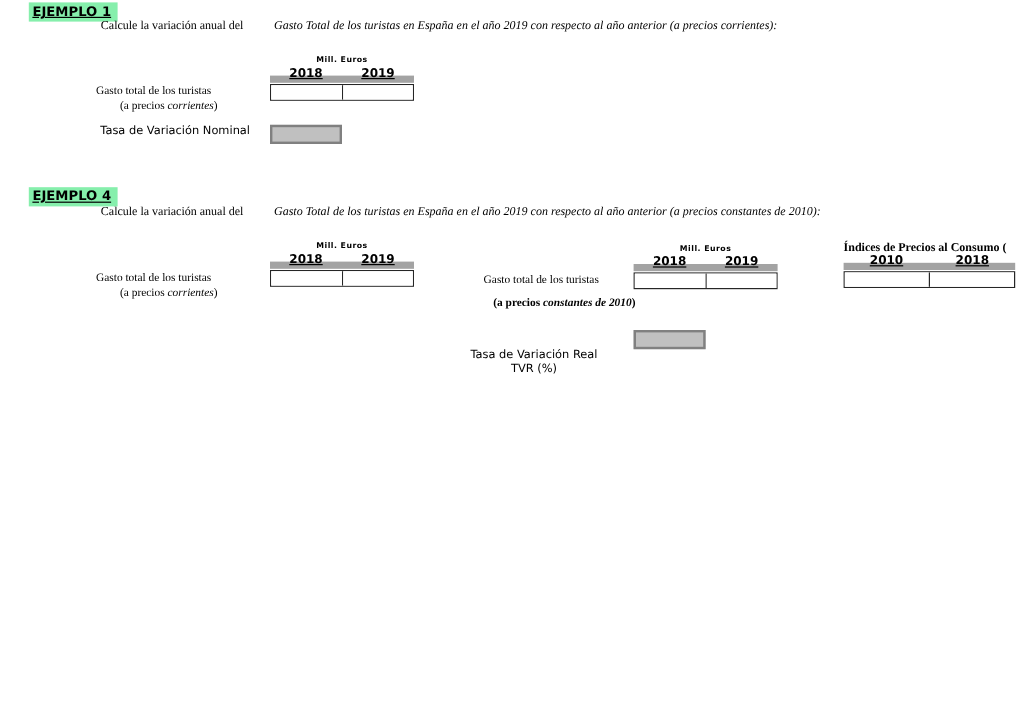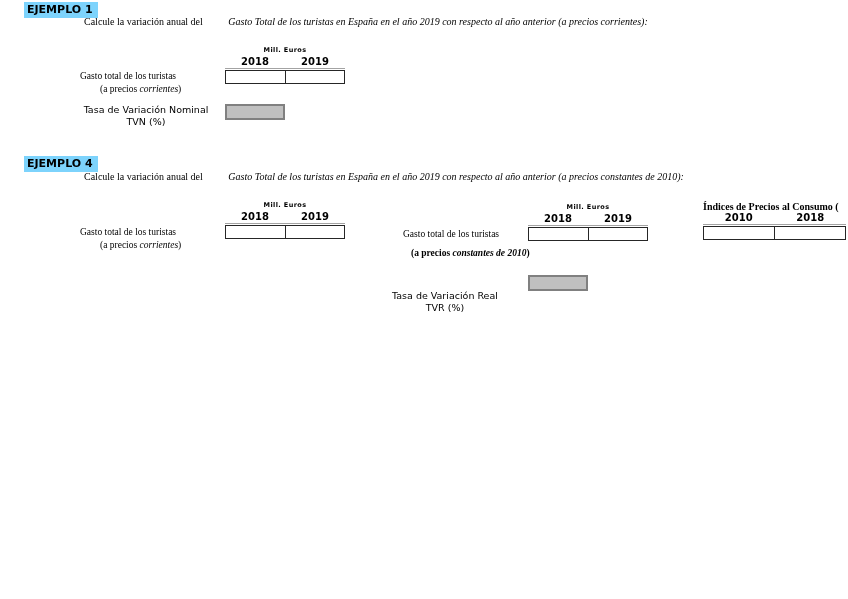--- a/index.html
+++ b/index.html
@@ -4,37 +4,38 @@
 <style>
   * { margin:0; padding:0; box-sizing:border-box; }
   html,body { width:848px; height:599px; background:#ffffff; overflow:hidden; }
   body { position:relative; font-family:"Liberation Serif", serif; color:#000; }
 
   .abs { position:absolute; }
 
   .ex-title {
     font-family:"DejaVu Sans", sans-serif;
     font-weight:bold; font-size:11px;
-    background:#7dd3fc;
+    background:#86efac;
     padding:1px 5px 2px 3px;
     white-space:nowrap;
+    text-decoration:underline;
   }
   .desc {
     font-size:10px; white-space:nowrap;
   }
   .desc .it { font-style:italic;margin-left:23px; }
 
   .unit {
     font-family:"DejaVu Sans", sans-serif;
     font-weight:bold; font-size:6.5px; letter-spacing:0.4px;
     text-align:center; white-space:nowrap;
   }
 
   .hdr-row {
-    display:flex; border-bottom:1px solid #a3a3a3; height:13px;
+    display:flex; border-bottom:6px solid #a3a3a3; height:13px;text-decoration:underline;
   }
   .hdr-cell {
     flex:1; text-align:center;
     font-family:"DejaVu Sans", sans-serif;
     font-weight:bold; font-size:10px; line-height:12px;
   }
 
   .cell-row {
     display:flex; border:1.5px solid #262626; background:#fff;
   }
@@ -82,21 +83,20 @@
 </div>
 
 <div class="abs row-label" style="left:80px; top:71px;">Gasto total de los turistas</div>
 
 <div class="abs sub-label" style="left:100px; top:84px;">
   <span>(a precios </span><span class="it">corrientes</span><span>)</span>
 </div>
 
 <div class="abs result-label" style="left:46px; top:104px; width:200px;">
   <div>Tasa de Variación Nominal</div>
-  <div>TVN (%)</div>
 </div>
 
 <div class="abs result-box" style="left:225px; top:104px; width:60px;"></div>
 
 <div class="abs ex-title" style="left:24px; top:156px;">EJEMPLO 4</div>
 
 <div class="abs desc" style="left:84px; top:171px;">
   <span>Calcule la variación anual del </span><span class="it">Gasto Total de los turistas en España en el año 2019 con respecto al año anterior (a precios constantes de 2010):</span>
 </div>
 

